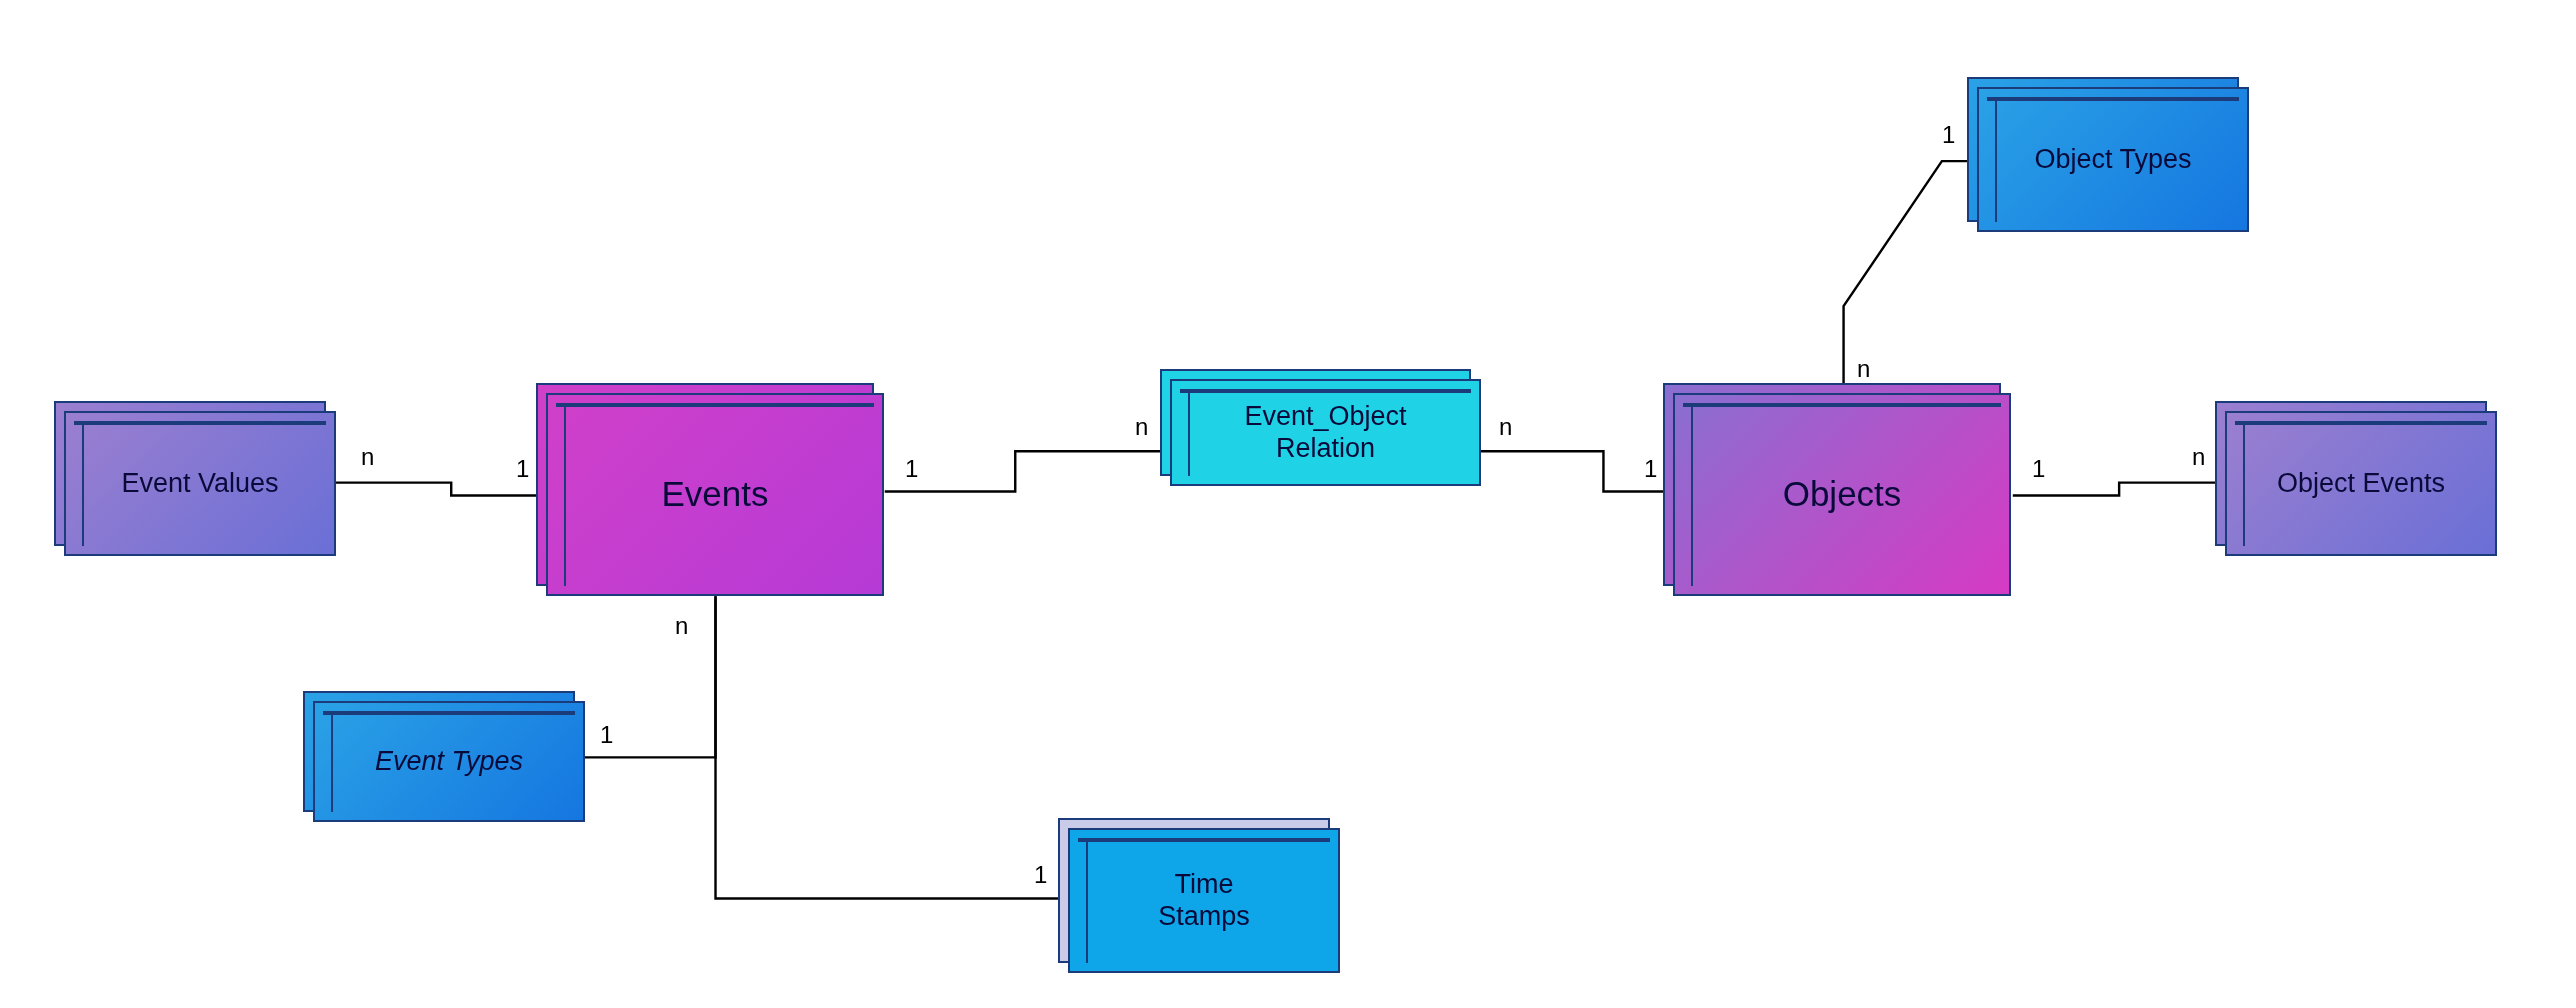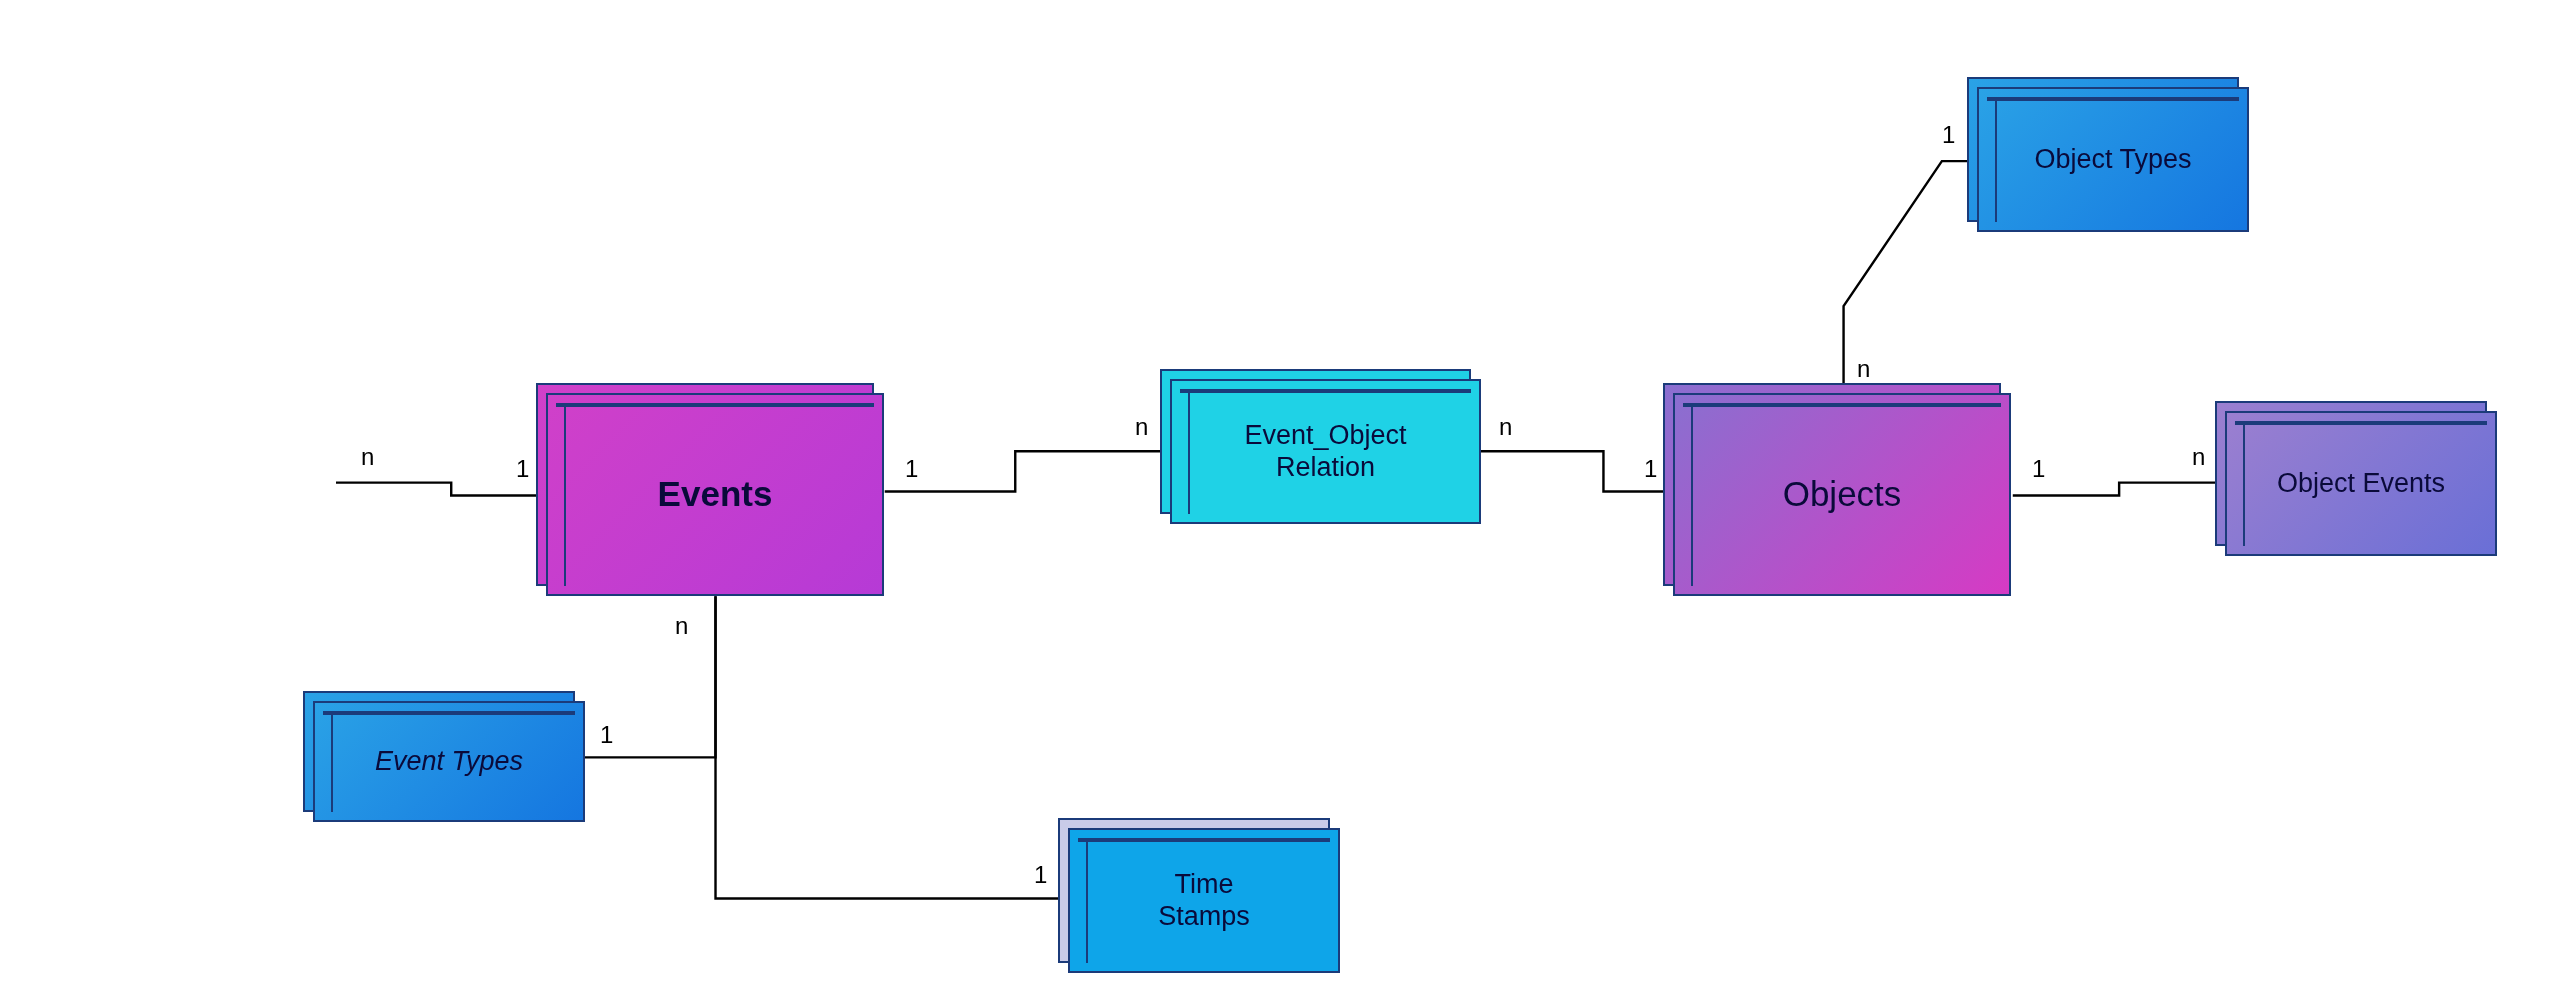--- a/index.html
+++ b/index.html
@@ -102,31 +102,39 @@
   <span class="card-label" style="left:2032px; top:455px;">1</span>
   <span class="card-label" style="left:2192px; top:443px;">n</span>
 
   <span class="card-label" style="left:1857px; top:355px;">n</span>
   <span class="card-label" style="left:1942px; top:121px;">1</span>
 
   <span class="card-label" style="left:675px; top:612px;">n</span>
   <span class="card-label" style="left:600px; top:721px;">1</span>
   <span class="card-label" style="left:1034px; top:861px;">1</span>
 
+  <div class="entity" style="left:64px; top:411px; width:272px; height:145px;">
+    <div class="shadow" style="background:linear-gradient(135deg,#9b7fd0,#6a6fd6); border:2.4px solid #1b3b7a;"></div>
+    <div class="front" style="background:linear-gradient(135deg,#9b7fd0,#6a6fd6); border:2.4px solid #1b3b7a;">
+      <div class="titlebar" style="border-top:2.4px solid #1b3b7a; border-bottom:2.4px solid #1b3b7a; height:0;"></div>
+      <div style="position:absolute; top:8px; left:16px; bottom:8px; width:0; border-left:2.4px solid #1b3b7a;"></div>
+      <span class="label" style="color:#0a0a3a;">Event Values</span>
+    </div>
+  </div>
 
   <div class="entity" style="left:546px; top:393px; width:338px; height:203px;">
     <div class="shadow" style="background:linear-gradient(135deg,#d040c9,#b63ad6); border:2.4px solid #1b3b7a;"></div>
-    <div class="front" style="background:linear-gradient(135deg,#d040c9,#b63ad6); border:2.4px solid #1b3b7a;font-weight:bold;">
+    <div class="front" style="background:linear-gradient(135deg,#d040c9,#b63ad6); border:2.4px solid #1b3b7a;">
       <div class="titlebar" style="border-top:2.4px solid #1b3b7a; border-bottom:2.4px solid #1b3b7a; height:0;"></div>
       <div style="position:absolute; top:8px; left:16px; bottom:8px; width:0; border-left:2.4px solid #1b3b7a;"></div>
       <span class="label" style="color:#0a0a3a; font-size:35px;">Events</span>
     </div>
   </div>
 
-  <div class="entity" style="left:1170px; top:379px; width:311px; height:145px;">
+  <div class="entity" style="left:1170px; top:379px; width:311px; height:107px;">
     <div class="shadow" style="background:#1fd2e6; border:2.4px solid #1b3b7a;"></div>
     <div class="front" style="background:#1fd2e6; border:2.4px solid #1b3b7a;">
       <div class="titlebar" style="border-top:2.4px solid #1b3b7a; border-bottom:2.4px solid #1b3b7a; height:0;"></div>
       <div style="position:absolute; top:8px; left:16px; bottom:8px; width:0; border-left:2.4px solid #1b3b7a;"></div>
       <span class="label" style="color:#0a0a3a;">Event_Object
 Relation</span>
     </div>
   </div>
 
   <div class="entity" style="left:1673px; top:393px; width:338px; height:203px;">

